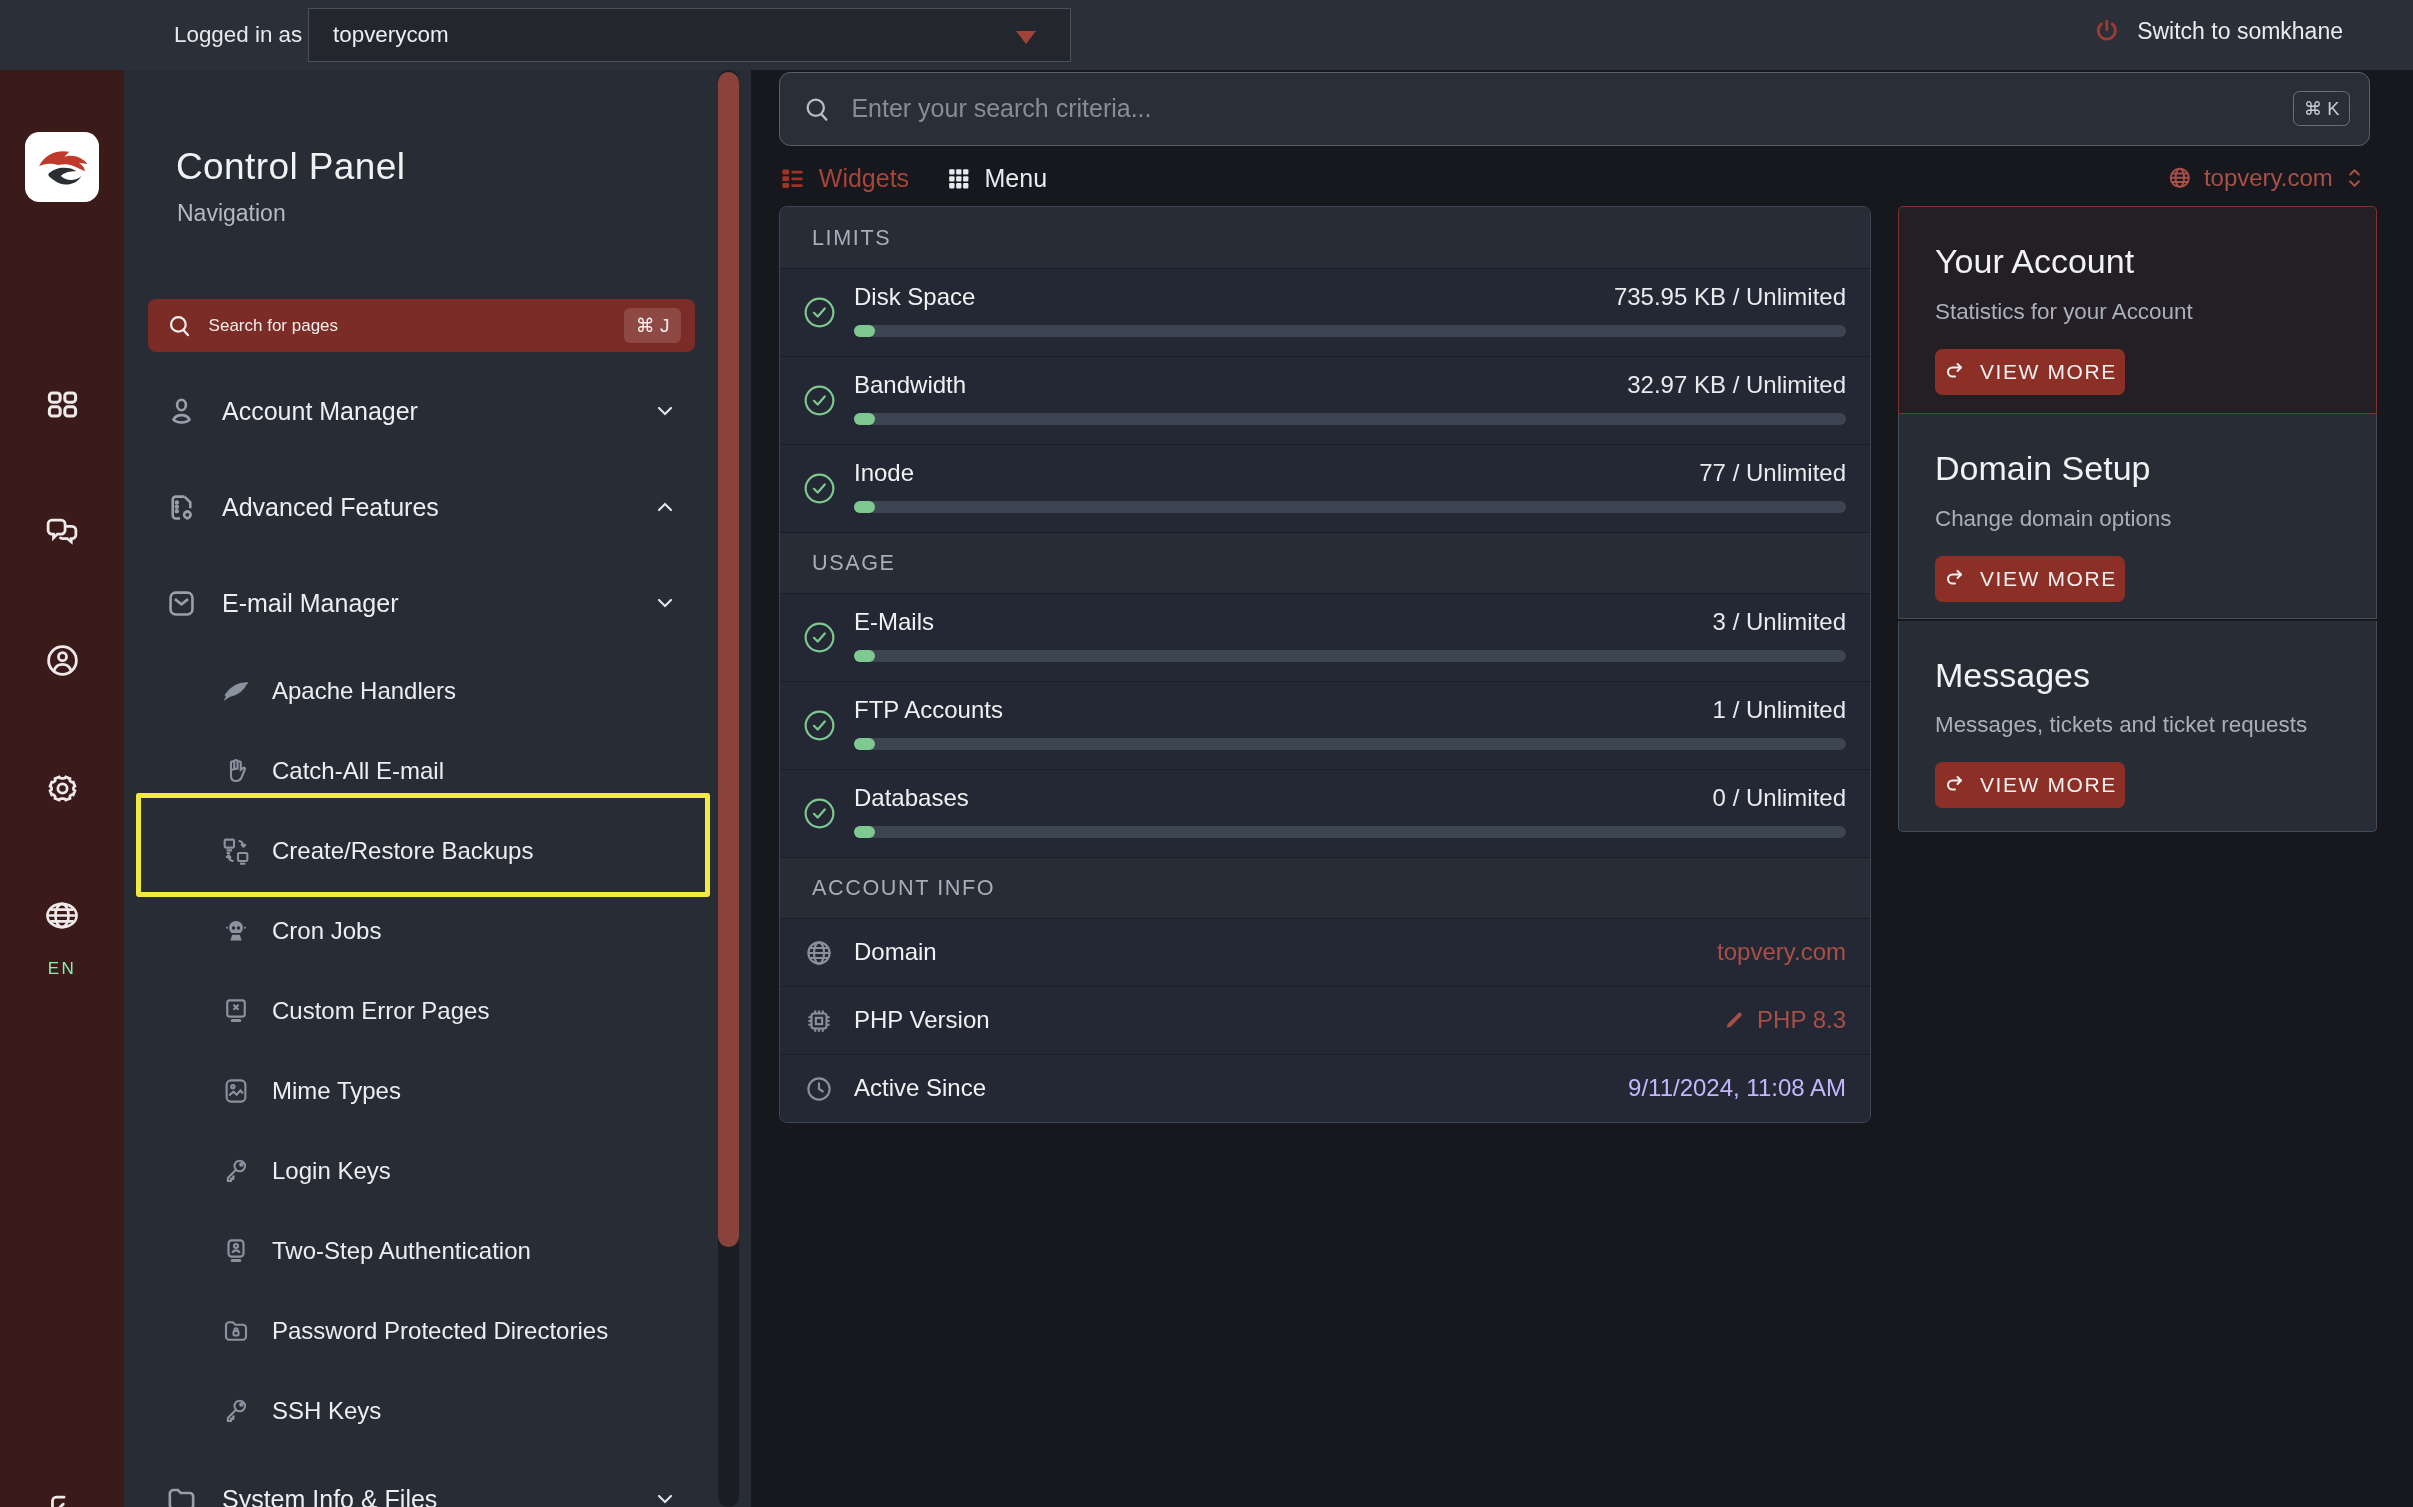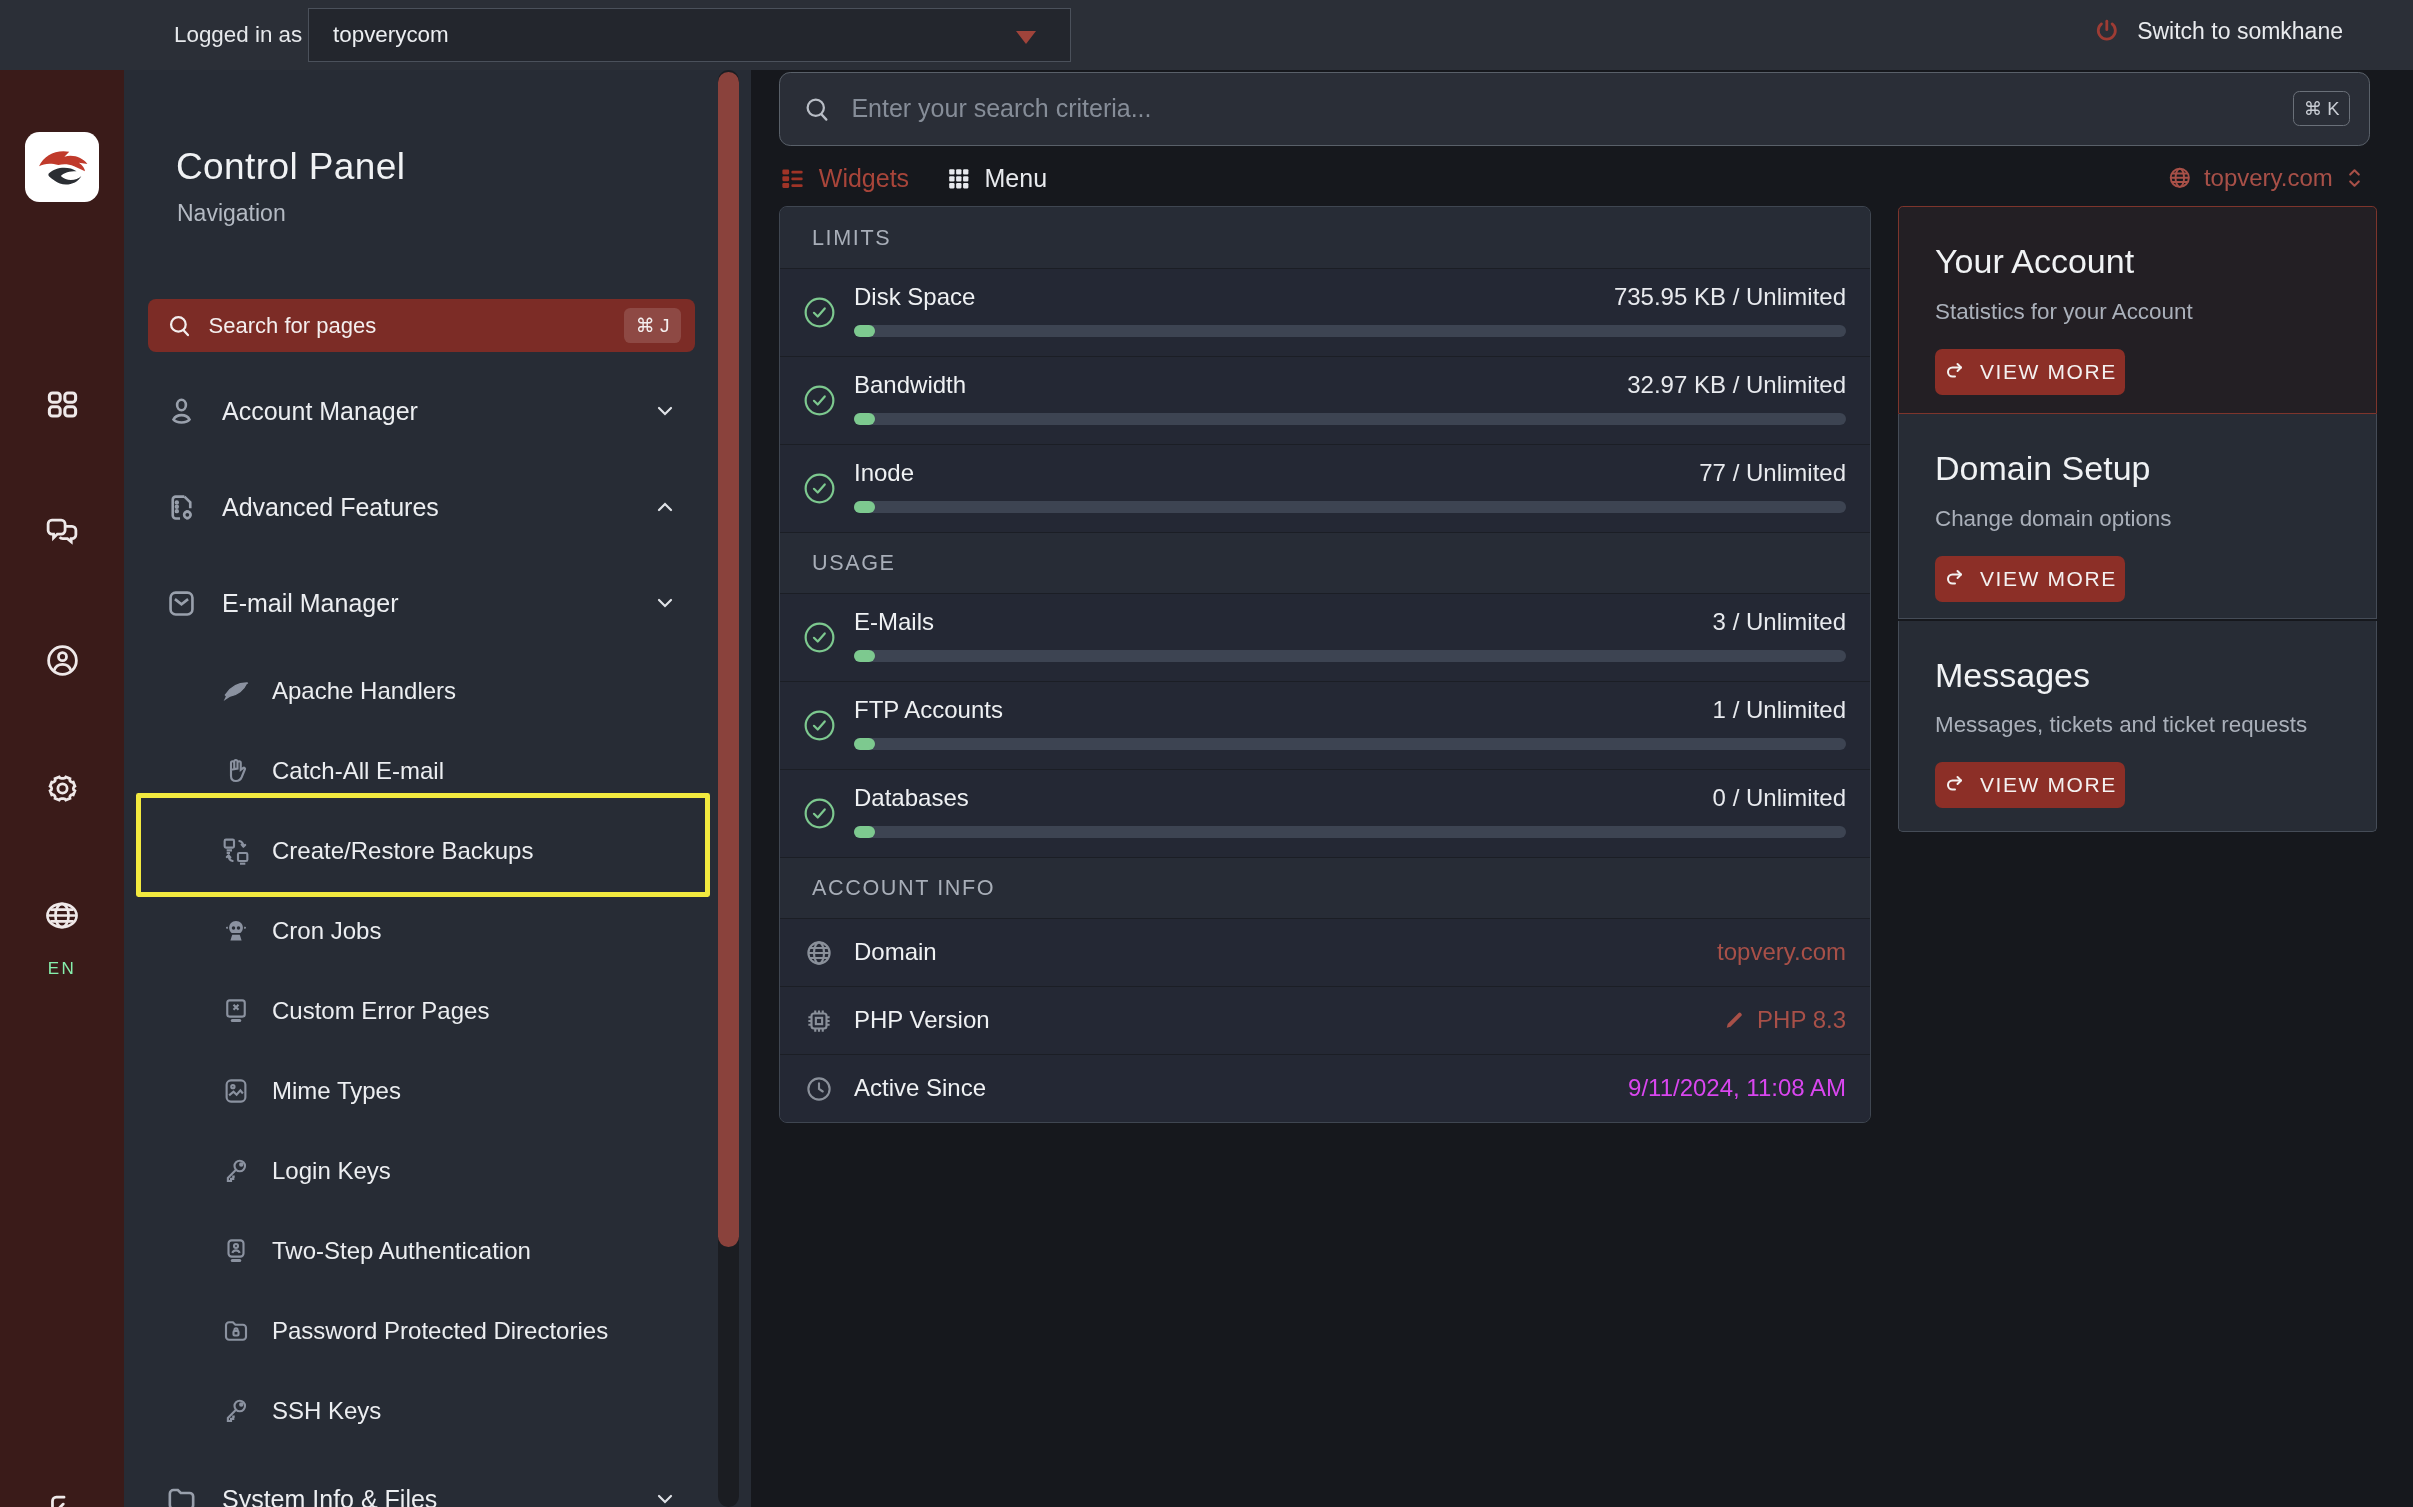--- a/index.html
+++ b/index.html
@@ -27,21 +27,21 @@
     color:#efe9e9; cursor:pointer; }
   .rail-lang-label { position:absolute; left:0; top:889px; width:124px; text-align:center;
     color:#86efac; font-size:17px; letter-spacing:2.4px; }
 
   
   .sidebar { position:absolute; left:124px; top:70px; width:627px; bottom:0; background:#272c35; z-index:10; }
   .sb-title { position:absolute; left:52px; top:76px; font-size:37px; color:#f0f2f4; letter-spacing:0.4px; }
   .sb-subtitle { position:absolute; left:53px; top:130px; font-size:23px; color:#b4bac3; }
   .sb-search { position:absolute; left:24px; top:229px; width:547px; height:53px; background:#7c2c26;
     border-radius:8px; display:flex; align-items:center; padding:0 14.4px 0 17.6px; cursor:pointer; }
-  .sb-search .lbl { font-size:22px; color:#f4eeee; margin-left:16px; flex:1; }
+  .sb-search .lbl { font-size:17px; color:#f4eeee; margin-left:16px; flex:1; }
   .sb-kbd { background:rgba(255,255,255,.14); border-radius:6.4px; padding:6.4px 11.2px; font-size:19px; color:#f4eeee; }
   .nav { position:absolute; left:24px; top:293px; width:547px; }
   .nav-item { position:relative; height:96px; display:flex; align-items:center; cursor:pointer; }
   .nav-item .ic { width:42px; margin-left:16px; color:#99a0ac; }
   .nav-item .lbl { margin-left:16px; font-size:25px; color:#eceef1; }
   .nav-item .chev { position:absolute; right:17.6px; color:#dfe2e7; }
   .sub-item { position:relative; height:80px; display:flex; align-items:center; cursor:pointer; }
   .sub-item .ic { width:35px; margin-left:70px; color:#8b92a0; display:flex; justify-content:center; }
   .sub-item .lbl { margin-left:19px; font-size:24px; color:#eceef1; }
   .hl-box { position:absolute; left:12px; top:723px; width:574px; height:104px;
@@ -75,21 +75,21 @@
   .w-row .check { position:absolute; left:22.4px; top:26px; color:#7dc98f; }
   .w-row .rl { position:absolute; left:74px; top:14.4px; font-size:24px; color:#eff1f3; }
   .w-row .rv { position:absolute; right:24px; top:14.4px; font-size:24px; color:#e8eaee; }
   .bar { position:absolute; left:74px; right:24px; bottom:19px; height:12px; background:#3d4452; border-radius:6.4px; }
   .bar-fill { position:absolute; left:0; top:0; height:12px; background:#7dc98f; border-radius:6.4px; min-width:21px; }
   .w-inforow { position:relative; height:68px; background:#242834; border-top:1.6px solid #1b1e25; }
   .w-inforow .iic { position:absolute; left:24px; top:19px; color:#8a909a; }
   .w-inforow .rl { position:absolute; left:74px; top:19px; font-size:24px; color:#eff1f3; }
   .w-inforow .rv { position:absolute; right:24px; top:19px; font-size:24px; display:flex; align-items:center; gap:11.2px; }
   .rv.red { color:#a85048; }
-  .rv.white { color:#d946ef; }
+  .rv.white { color:#c4b5fd; }
 
   
   .side-cards { position:absolute; left:1136px; top:136px; width:479px;padding-left:11px; }
   .scard { position:relative; width:479px; padding:35px 0 0 36px; }
   .scard.first { height:208px; background:#231f24; border:1.6px solid #7e352c; border-radius:4.8px 4.8px 0 0; }
   .scard.mid { height:205px; background:#272c35; border:0.8px solid #454c57; border-top:none; }
   .scard.last { height:211px; background:#272c35; border:0.8px solid #454c57; border-top:none; border-radius:0 0 4.8px 4.8px; margin-top:1.6px; }
   .scard .t { font-size:34px; color:#f0f2f4; }
   .scard .s { font-size:22.4px; color:#aab0ba; margin-top:17.6px; }
   .view-btn { margin-top:24px; width:190px; height:46px; background:#8c2f27; border:none; border-radius:7.2px;

